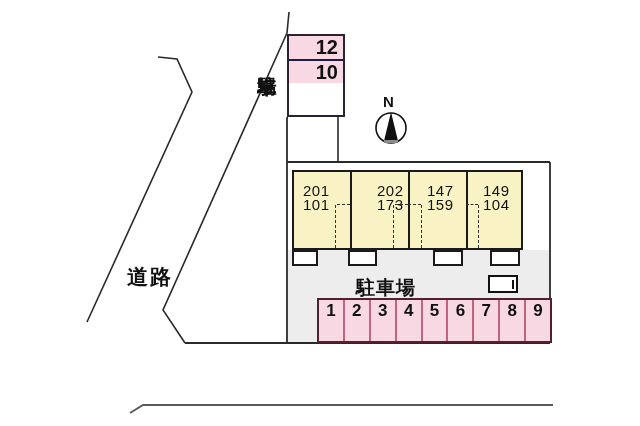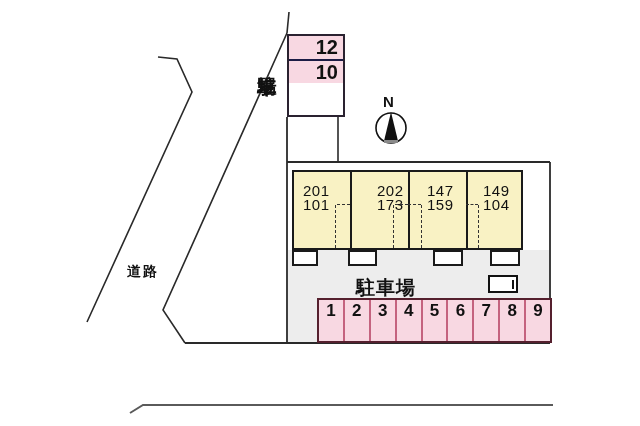--- a/index.html
+++ b/index.html
@@ -38,21 +38,21 @@
     display:flex;justify-content:center;align-items:flex-start;font-size:17px;font-weight:600;padding-top:1px;}
   .lower-stall:last-child{border-right:none;}
   .lower-label{left:356px;top:275px;font-size:19px;font-weight:700;letter-spacing:1px;}
 
   
   .bike-label{left:417px;top:274px;font-size:12.5px;font-weight:700;}
   .bike-box{left:488px;top:275px;width:30px;height:18px;background:#fff;border:2px solid #111;box-sizing:border-box;}
   .bike-tick{left:22px;top:3px;width:2px;height:9px;background:#111;position:absolute;}
 
   
-  .road-label{left:127px;top:263px;font-size:14px;font-weight:600;letter-spacing:2px;}
+  .road-label{left:127px;top:263px;font-size:21px;font-weight:600;letter-spacing:2px;}
   .north-label{left:383px;top:93px;font-size:15px;font-weight:700;}
 </style>
 </head>
 <body>
 
 <div id="plan">
 
   <div class="abs courtyard"></div>
 
   <svg class="lines">

